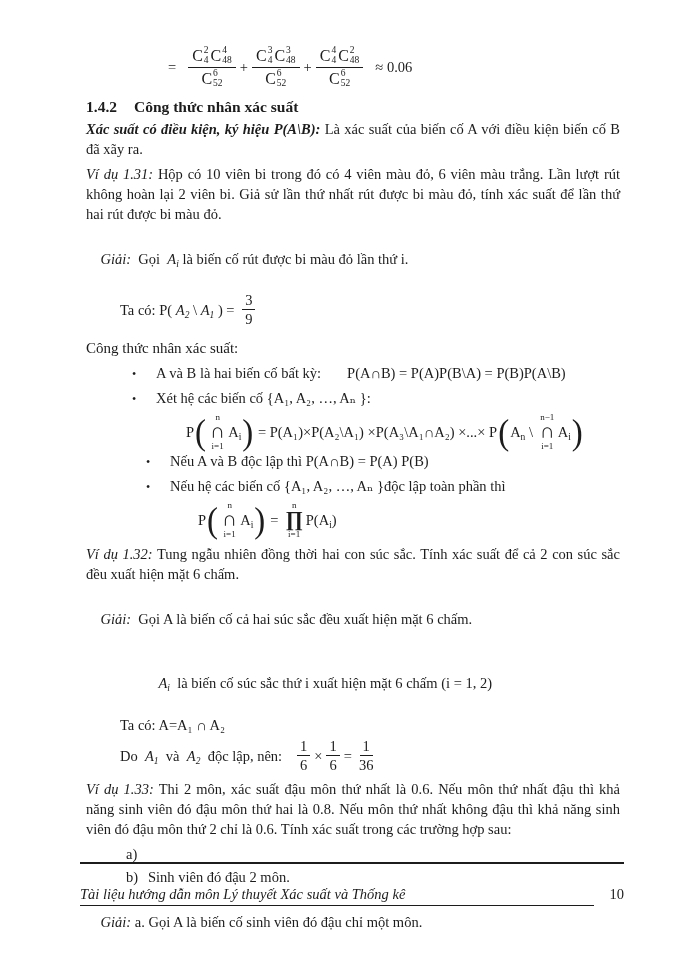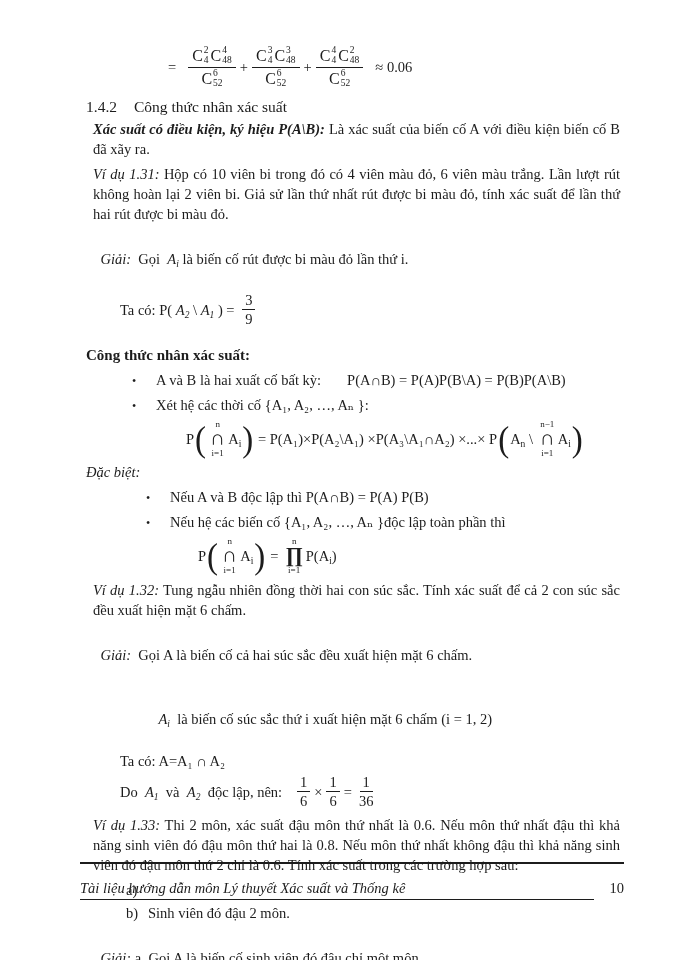--- a/index.html
+++ b/index.html
@@ -3,52 +3,52 @@
 <meta charset="utf-8">
 <style>
   html,body{margin:0;padding:0;}
   body{
     width:700px;height:960px;background:#ffffff;color:#1c1c1c;
     font-family:"Liberation Serif","DejaVu Serif","DejaVu Sans",serif;
     font-size:14.5px;line-height:20px;overflow:hidden;position:relative;
   }
   .page{position:relative;width:100%;height:100%;box-sizing:border-box;padding:46px 80px 0 86px;}
   p{margin:0;}
-  .just{text-align:justify;margin-left:7px;}
+  .just{text-align:justify;}
   .it{font-style:italic;}
   .bi{font-weight:bold;font-style:italic;}
   .mathline{display:flex;align-items:center;white-space:pre;}
   .gap-s{width:8px;display:inline-block;}
   
   .frac{display:inline-flex;flex-direction:column;align-items:center;line-height:1.12;margin:0 4px;}
   .frac .num{padding:0 3px 1px;border-bottom:1.2px solid #1c1c1c;display:flex;align-items:center;}
   .frac .den{padding:1px 3px 0;display:flex;align-items:center;}
   
   .csym{display:inline-flex;align-items:center;margin:0 1px;}
   .cb{font-size:16px;}
   .ss{display:inline-flex;flex-direction:column;line-height:1.05;font-size:9.5px;margin-left:1px;}
   
   .bigp{font-size:33px;line-height:1;font-weight:400;display:inline-block;transform:scaleY(1.08);margin:0 1px;}
   .bigop{display:inline-flex;flex-direction:column;align-items:center;line-height:1;font-size:9px;margin:0 3px;}
   .bigop .op{font-size:21px;font-weight:bold;line-height:0.95;}
   .mi{font-style:italic;}
   sub{font-size:9.5px;vertical-align:-3px;line-height:0;}
   
-  .h142{font-weight:normal;font-size:15.5px;margin-top:8px;}
+  .h142{font-weight:bold;font-size:15.5px;margin-top:8px;}
   .h142 .htitle{margin-left:17px;}
-  .subhead{font-weight:bold;font-size:15px;margin-top:18px;}
+  .subhead{font-weight:normal;font-size:15px;margin-top:11px;}
   
   .brow{display:flex;align-items:baseline;margin:0 0 4px 46px;}
   .brow .bdot{width:24px;font-size:12px;flex:none;}
   .brow .bformula{margin-left:26px;}
   
   .subitem{margin:3px 0 0 40px;display:flex;}
   .subitem .marker{width:22px;flex:none;}
   
-  .footer{position:absolute;left:80px;right:76px;top:862px;border-top:2px solid #1c1c1c;padding-top:14px;}
+  .footer{position:absolute;left:80px;right:76px;top:862px;border-top:2px solid #1c1c1c;padding-top:20px;}
   .finner{display:flex;align-items:baseline;}
   .ftext{font-style:italic;flex:1;border-bottom:1.5px solid #1c1c1c;padding-bottom:1px;}
   .fpage{margin-left:16px;text-align:right;}
   
   .intro-formula{margin-left:82px;margin-bottom:2px;}
   .cond-para{margin-top:2px;}
   .vd{margin-top:5px;}
   .giai-line{margin-top:5px;}
   .taco{margin-left:34px;margin-top:3px;}
   .chain{margin-left:100px;margin-top:3px;}
@@ -114,33 +114,32 @@
 
   <div class="mathline taco">
     <span>Ta có: P( </span><span class="mi"><span>A</span><sub>2</sub></span><span> \ </span><span class="mi"><span>A</span><sub>1</sub></span><span> ) = </span>
     <span class="frac"><span class="num">3</span><span class="den">9</span></span>
   </div>
 
   <div class="subhead">Công thức nhân xác suất:</div>
 
   <div class="brow" style="margin-top:5px;">
     <span class="bdot">•</span>
-    <span>A và B là hai xuất cố bất kỳ:</span>
+    <span>A và B là hai biến cố bất kỳ:</span>
     <span class="bformula">P(A∩B) = P(A)P(B\A) = P(B)P(A\B)</span>
   </div>
   <div class="brow">
     <span class="bdot">•</span>
-    <span>Xét hệ các thời cố {A₁, A₂, …, Aₙ }:</span>
+    <span>Xét hệ các biến cố {A₁, A₂, …, Aₙ }:</span>
   </div>
 
   <div class="mathline chain">
     <span>P</span><span class="bigp">(</span><span class="bigop"><span>n</span><span class="op">∩</span><span>i=1</span></span><span><span>A</span><sub>i</sub></span><span class="bigp">)</span><span> = P(A₁)×P(A₂\A₁) ×P(A₃\A₁∩A₂) ×...× </span><span>P</span><span class="bigp">(</span><span><span>A</span><sub>n</sub></span><span> \ </span><span class="bigop"><span>n−1</span><span class="op">∩</span><span>i=1</span></span><span><span>A</span><sub>i</sub></span><span class="bigp">)</span>
   </div>
 
-  <div class="it dacbiet">Đặc biệt:</div>
 
   <div class="brow" style="margin-left:60px;">
     <span class="bdot">•</span>
     <span>Nếu A và B độc lập thì P(A∩B) = P(A) P(B)</span>
   </div>
   <div class="brow" style="margin-left:60px;">
     <span class="bdot">•</span>
     <span>Nếu hệ các biến cố {A₁, A₂, …, Aₙ }độc lập toàn phần thì</span>
   </div>
 

